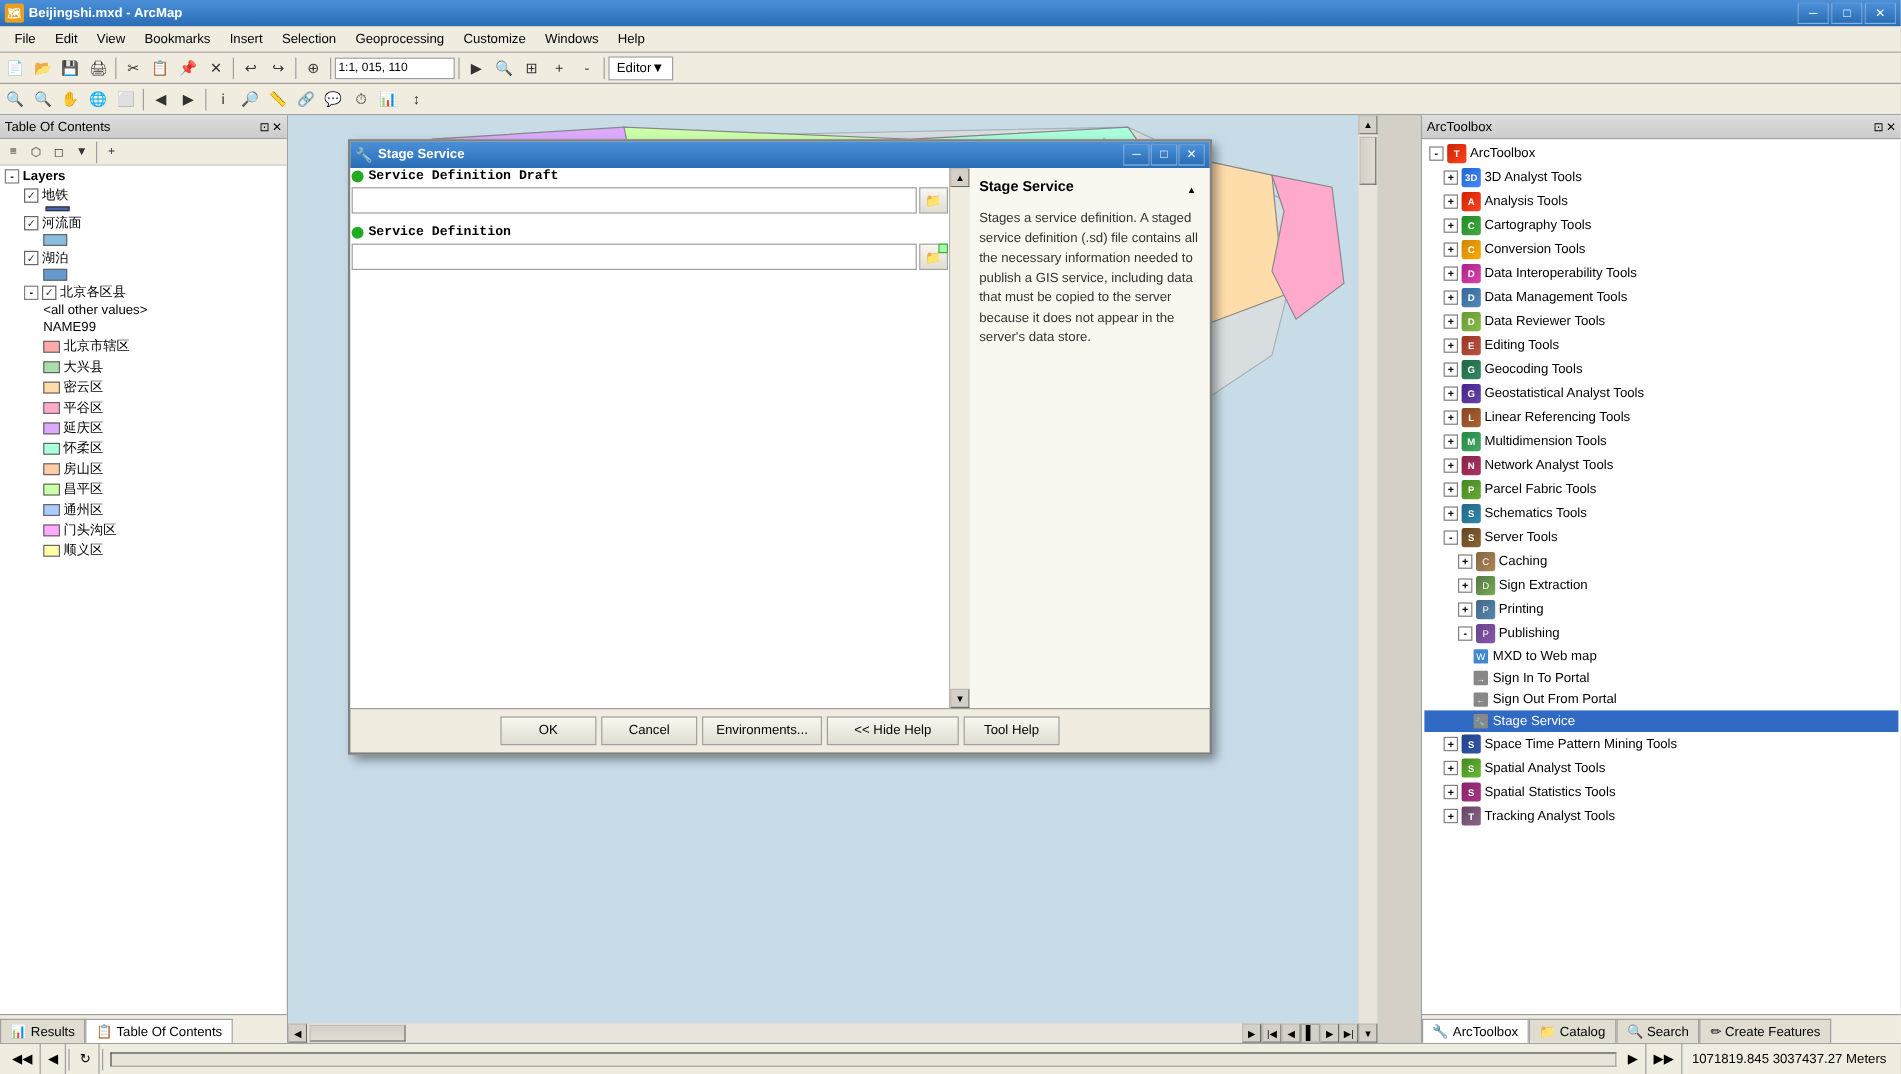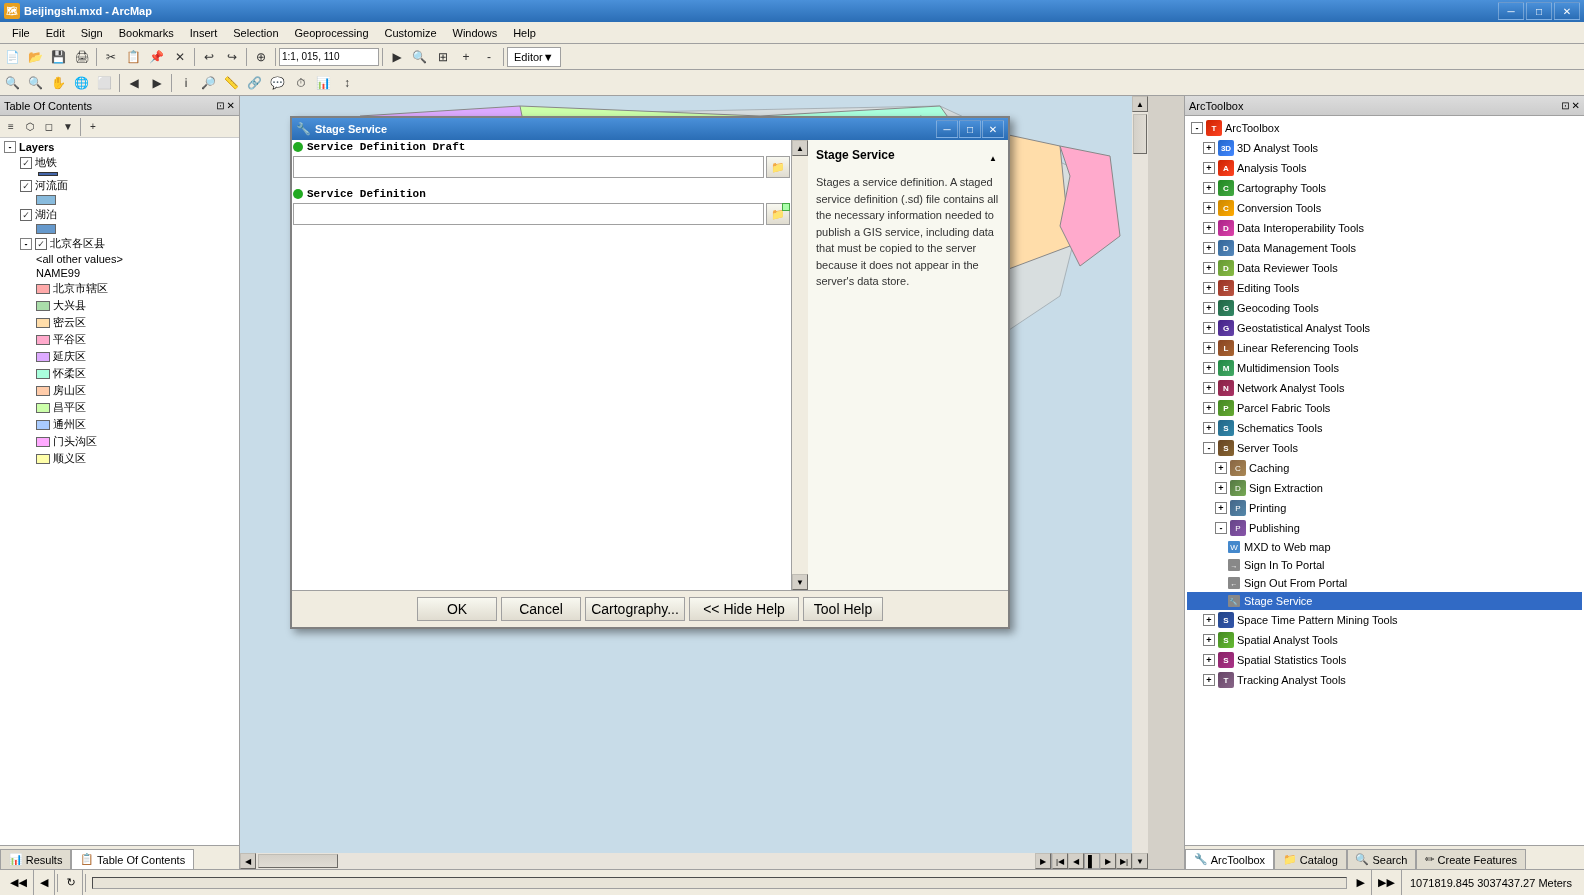--- a/index.html
+++ b/index.html
@@ -238,21 +238,21 @@
       display: flex;
       gap: 4px;
       justify-content: center;
       align-items: center;
     }
     .footer-btn {
       width: 80px; height: 24px;
       background: linear-gradient(to bottom, #f8f8f0, #e0dcd0);
       border: 1px solid #a0a0a0;
       cursor: pointer;
-      font-size: 14px;
+      font-size: 11px;
       display: flex; align-items: center; justify-content: center;
     }
 
     
     .status-bar {
       height: 26px;
       background: #f0ece0;
       border-top: 1px solid #a0a0a0;
       display: flex;
       align-items: center;
@@ -382,21 +382,21 @@
   <div class="title-bar-buttons">
     <button class="title-btn">─</button>
     <button class="title-btn">□</button>
     <button class="title-btn">✕</button>
   </div>
 </div>
 
 <div class="menu-bar">
   <span class="menu-item">File</span>
   <span class="menu-item">Edit</span>
-  <span class="menu-item">Sign</span>
+  <span class="menu-item">View</span>
   <span class="menu-item">Bookmarks</span>
   <span class="menu-item">Insert</span>
   <span class="menu-item">Selection</span>
   <span class="menu-item">Geoprocessing</span>
   <span class="menu-item">Customize</span>
   <span class="menu-item">Windows</span>
   <span class="menu-item">Help</span>
 </div>
 
 <div class="toolbar">
@@ -682,21 +682,21 @@
             <div style="display:flex;justify-content:space-between;align-items:center;margin-bottom:6px;">
               <span class="help-title">Stage Service</span>
               <button style="width:14px;height:14px;cursor:pointer;font-size:8px;background:transparent;border:none;">▲</button>
             </div>
             <div class="help-text">Stages a service definition. A staged service definition (.sd) file contains all the necessary information needed to publish a GIS service, including data that must be copied to the server because it does not appear in the server's data store.</div>
           </div>
         </div>
         <div class="dialog-footer">
           <button class="footer-btn">OK</button>
           <button class="footer-btn">Cancel</button>
-          <button class="footer-btn" style="width:100px;">Cartography...</button>
+          <button class="footer-btn" style="width:100px;">Environments...</button>
           <button class="footer-btn" style="width:110px;">&lt;&lt; Hide Help</button>
           <button class="footer-btn" style="width:80px;">Tool Help</button>
         </div>
       </div>
     </div>
   </div>
 
   <div class="toolbox-panel">
     <div class="panel-header">
       <div class="panel-header-left">

